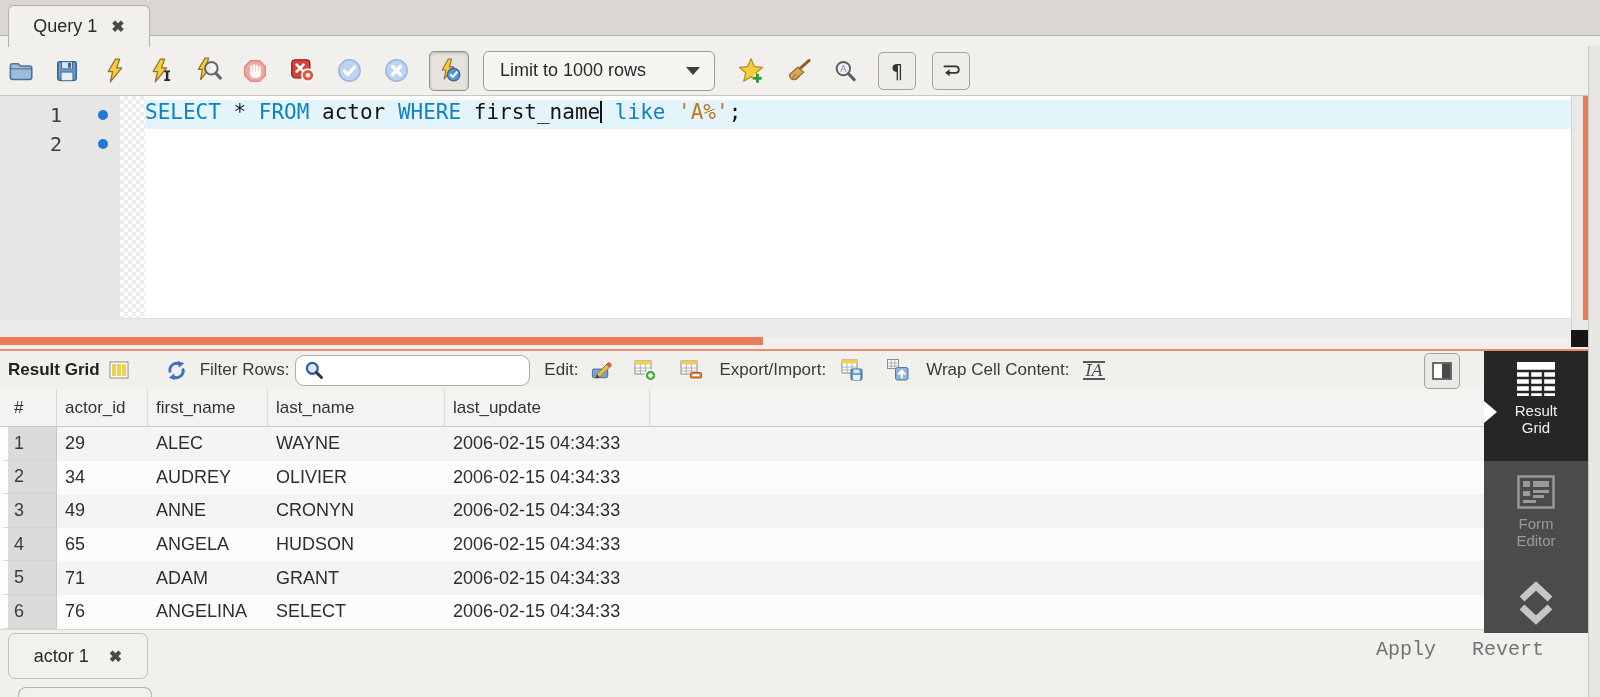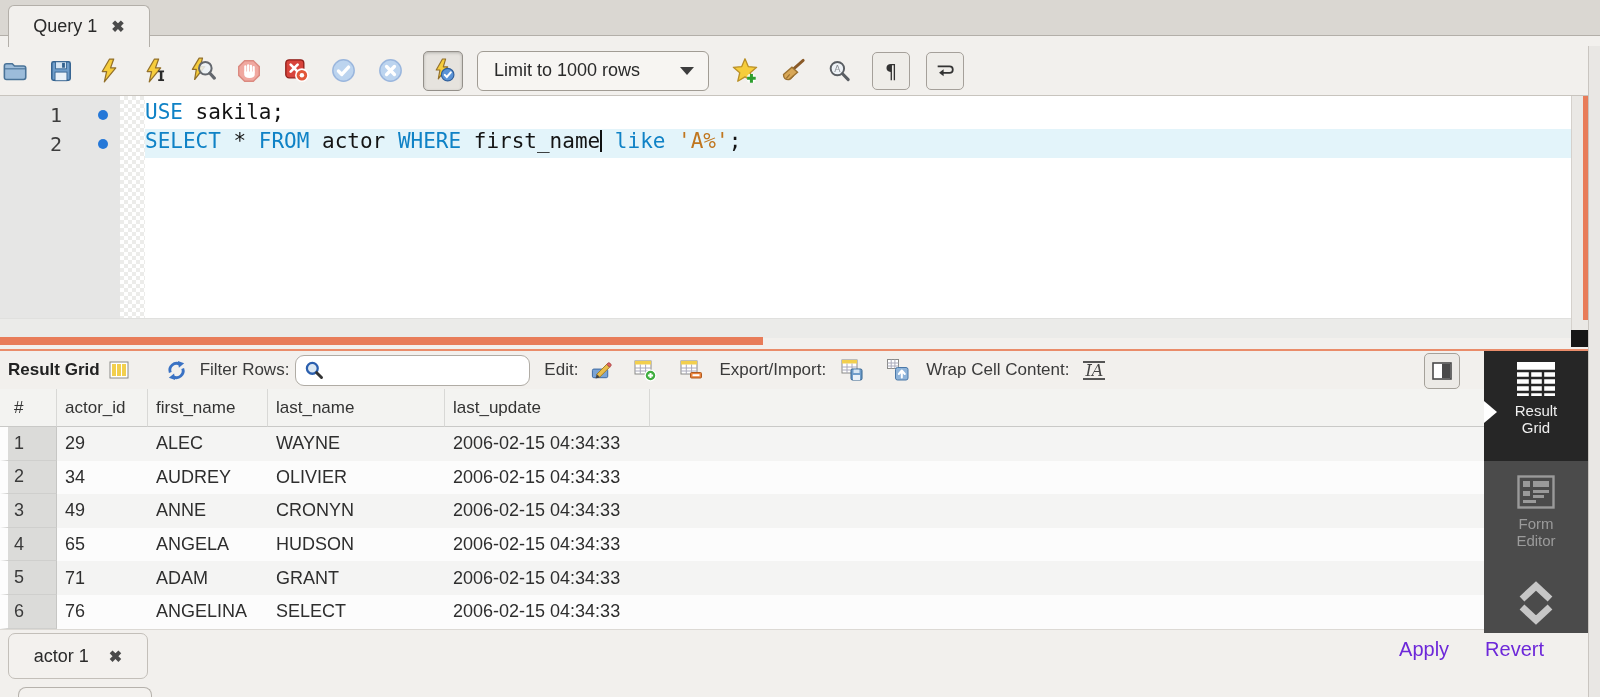--- a/index.html
+++ b/index.html
@@ -9,21 +9,21 @@
   
   .tabbar { position:absolute; left:0; top:0; width:1600px; height:36px; background:#dad7d2; border-bottom:1px solid #b3afa9; }
   .qtab { position:absolute; left:8px; top:5px; width:142px; height:42px; background:#f2f0ed;
           border:1px solid #b3afa9; border-bottom:none; border-radius:6px 6px 0 0; z-index:3;
           display:flex; align-items:center; justify-content:center; gap:14px; }
   .qtab .lbl { font-size:18px; color:#2a2a2a; }
   .closex { font-size:16px; color:#4a4a4a; font-weight:bold; cursor:default; }
 
   
   .toolbar { position:absolute; left:0; top:46px; width:1600px; height:50px; background:#f2f0ed;
-             border-bottom:1px solid #c8c4be; display:flex; align-items:center; padding-left:0; z-index:2; }
+             border-bottom:1px solid #c8c4be; display:flex; align-items:center; padding-left:6px; z-index:2; }
   .tslot { width:28px; height:28px; margin-right:19px; display:flex; align-items:center; justify-content:center; }
   .tbtn-border { width:38px; height:38px; border:1px solid #a5a09a; border-radius:5px; background:#efede9;
                  display:flex; align-items:center; justify-content:center; margin-right:16px; }
   .tbtn-pressed { width:40px; height:40px; border:1px solid #94908a; border-radius:5px; background:#e6e3de;
                   box-shadow:inset 0 1px 3px rgba(0,0,0,.22); display:flex; align-items:center; justify-content:center; margin-right:14px; }
   .combo { width:232px; height:40px; border:1px solid #a19c94; border-radius:6px; background:#f7f5f2;
            display:flex; align-items:center; padding:0 14px 0 16px; margin-right:22px; }
   .combo .clbl { font-size:18px; color:#2a2a2a; flex:1; }
   .caret { width:0; height:0; border-left:7px solid transparent; border-right:7px solid transparent; border-top:8px solid #3d3d3d; }
   .pilcrow { font-size:19px; color:#333; font-family:"DejaVu Sans", sans-serif; }
@@ -86,21 +86,21 @@
   .sb-chev { height:60px; background:#4b4b4b; display:flex; flex-direction:column; align-items:center; justify-content:center; gap:2px; }
 
   
   .bottombar { position:absolute; left:0; top:629px; width:1588px; height:68px; background:#f2f0ed; border-top:1px solid #dcd9d4; z-index:5; }
   .atab { position:absolute; left:8px; top:3px; width:140px; height:46px; background:#f3f1ee; border:1px solid #c3bfb9;
           border-radius:7px; display:flex; align-items:center; justify-content:center; gap:20px; }
   .atab .lbl { font-size:18px; color:#2a2a2a; }
   .partialbox { position:absolute; left:18px; top:57px; width:134px; height:14px; background:#f3f1ee;
                 border:1px solid #b6b2ac; border-bottom:none; border-radius:8px 8px 0 0; }
   .applyrow { position:absolute; right:44px; top:8px; display:flex; gap:36px; }
-  .applyrow span { font-size:20px; color:#6d28d9; }
+  .applyrow span { font-size:20px; color:#737373;font-family:Liberation Mono, monospace; }
 
   .rightstrip { position:absolute; left:1588px; top:46px; width:12px; height:651px; background:#e9e7e4; border-left:1px solid #c9c5c0; z-index:6; }
 </style>
 </head>
 <body>
 
 <div id="app">
 
   <div class="tabbar">
     <div class="qtab">
@@ -223,21 +223,20 @@
         <span class="ln">1</span>
         <span class="stmt-dot"></span>
       </div>
       <div class="gr">
         <span class="ln">2</span>
         <span class="stmt-dot"></span>
       </div>
     </div>
     <div class="hatch"></div>
     <div class="codewrap">
-      <div class="cl"><span class="kw">USE</span><span> sakila;</span></div>
       <div class="cl hl"><span class="kw">SELECT</span><span> * </span><span class="kw">FROM</span><span> actor </span><span class="kw">WHERE</span><span> first_name</span><span class="cursor"></span><span> </span><span class="kw">like</span><span> </span><span class="str">'A%'</span><span>;</span></div>
     </div>
     <div class="hscroll"></div>
   </div>
   <div class="vscroll"></div>
   <div class="vthumb"></div>
   <div class="corner-block"></div>
 
   <div class="orangebar"></div>
   <div class="salmonline"></div>

